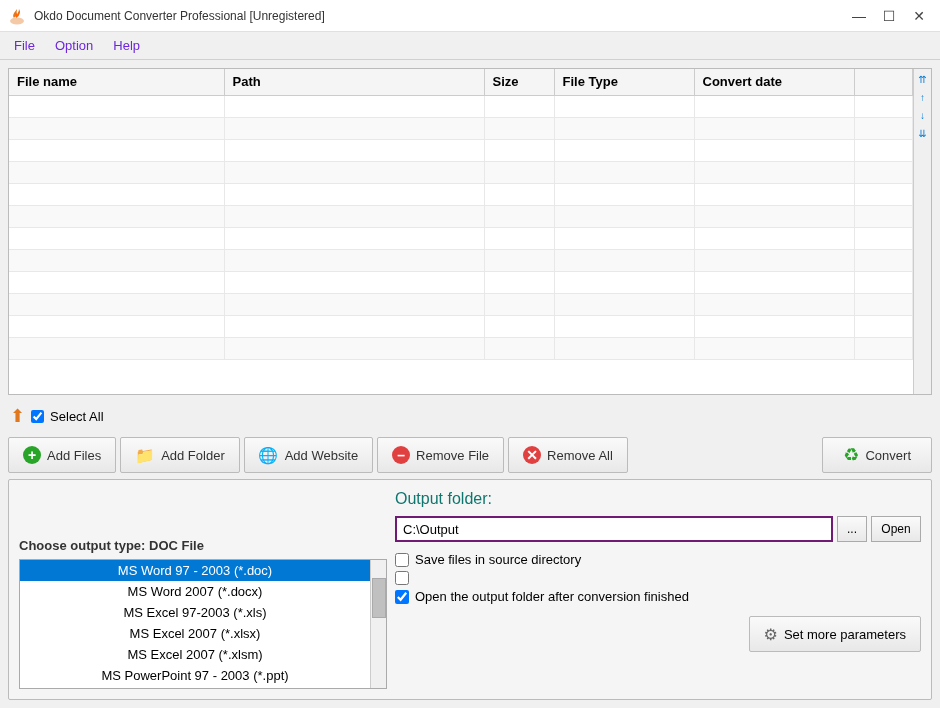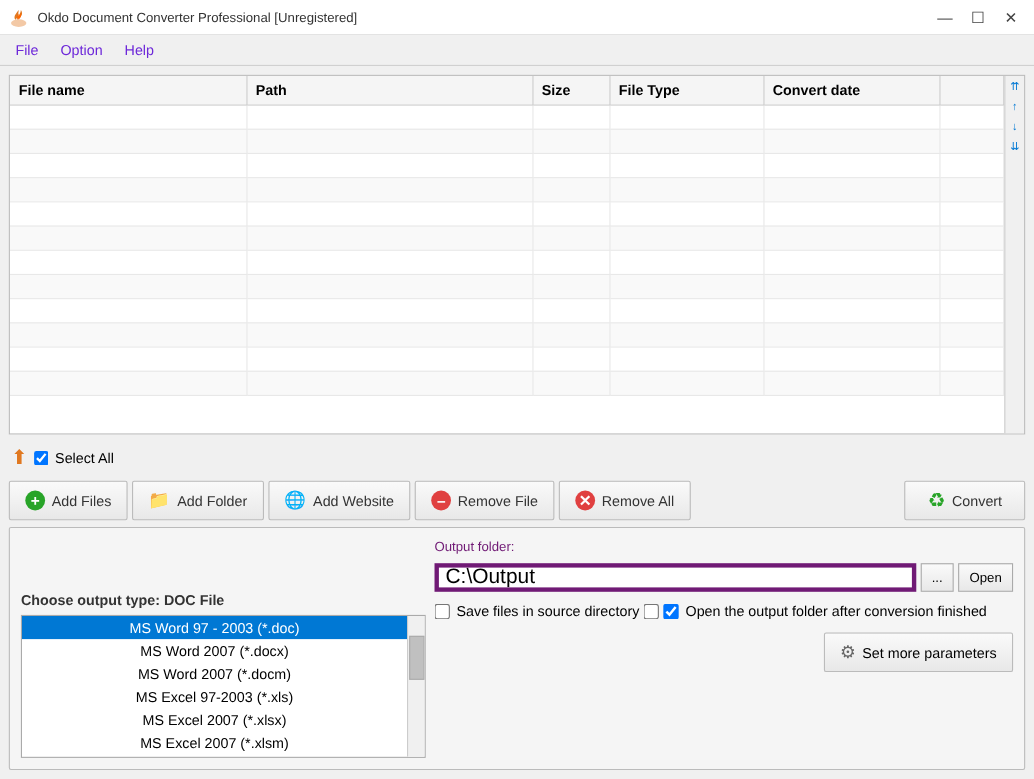--- a/index.html
+++ b/index.html
@@ -256,34 +256,34 @@
     }
 
     
     .output-folder-panel {
       flex: 1;
       display: flex;
       flex-direction: column;
       gap: 8px;
     }
     .output-folder-label {
-      font-size: 12px;
-      color: #701a75;
+      font-size: 16px;
+      color: #0f766e;
     }
     .folder-row {
       display: flex;
       gap: 4px;
       align-items: center;
     }
     .folder-input {
       flex: 1;
       height: 26px;
-      border: 4px solid #701a75;
+      border: 2px solid #701a75;
       padding: 2px 6px;
-      font-size: 19px;
+      font-size: 13px;
       background: white;
     }
     .folder-btn {
       height: 26px;
       min-width: 30px;
       border: 1px solid #aaa;
       background: linear-gradient(to bottom, #fafafa, #e8e8e8);
       cursor: pointer;
       font-size: 12px;
       padding: 0 6px;
@@ -315,20 +315,21 @@
       border-radius: 2px;
       margin-top: 4px;
     }
     .gear-icon {
       font-size: 16px;
       color: #666;
     }
 
     .options-checkboxes {
       display: flex;
+      flex-direction: column;
       gap: 4px;
       margin-top: 2px;
     }
   </style>
 </head>
 <body>
 
 <div class="title-bar">
   <div class="title-bar-left">
 
@@ -514,21 +515,20 @@
 
     <div class="output-type-panel">
       <div class="output-type-label">
         <span>Choose output type:</span> <span>DOC File</span>
       </div>
       <div class="listbox-wrapper">
         <div class="listbox" id="output-listbox">
 
         <div class="listbox-item selected">MS Word 97 - 2003 (*.doc)</div>
             <div class="listbox-item">MS Word 2007 (*.docx)</div>
-            <div class="listbox-item">MS Word 2007 (*.docm)</div>
             <div class="listbox-item">MS Excel 97-2003 (*.xls)</div>
             <div class="listbox-item">MS Excel 2007 (*.xlsx)</div>
             <div class="listbox-item">MS Excel 2007 (*.xlsm)</div>
             <div class="listbox-item">MS PowerPoint 97 - 2003 (*.ppt)</div>
           </div>
         <div class="listbox-scrollbar">
           <div class="list-scroll-thumb"></div>
         </div>
       </div>
     </div>

